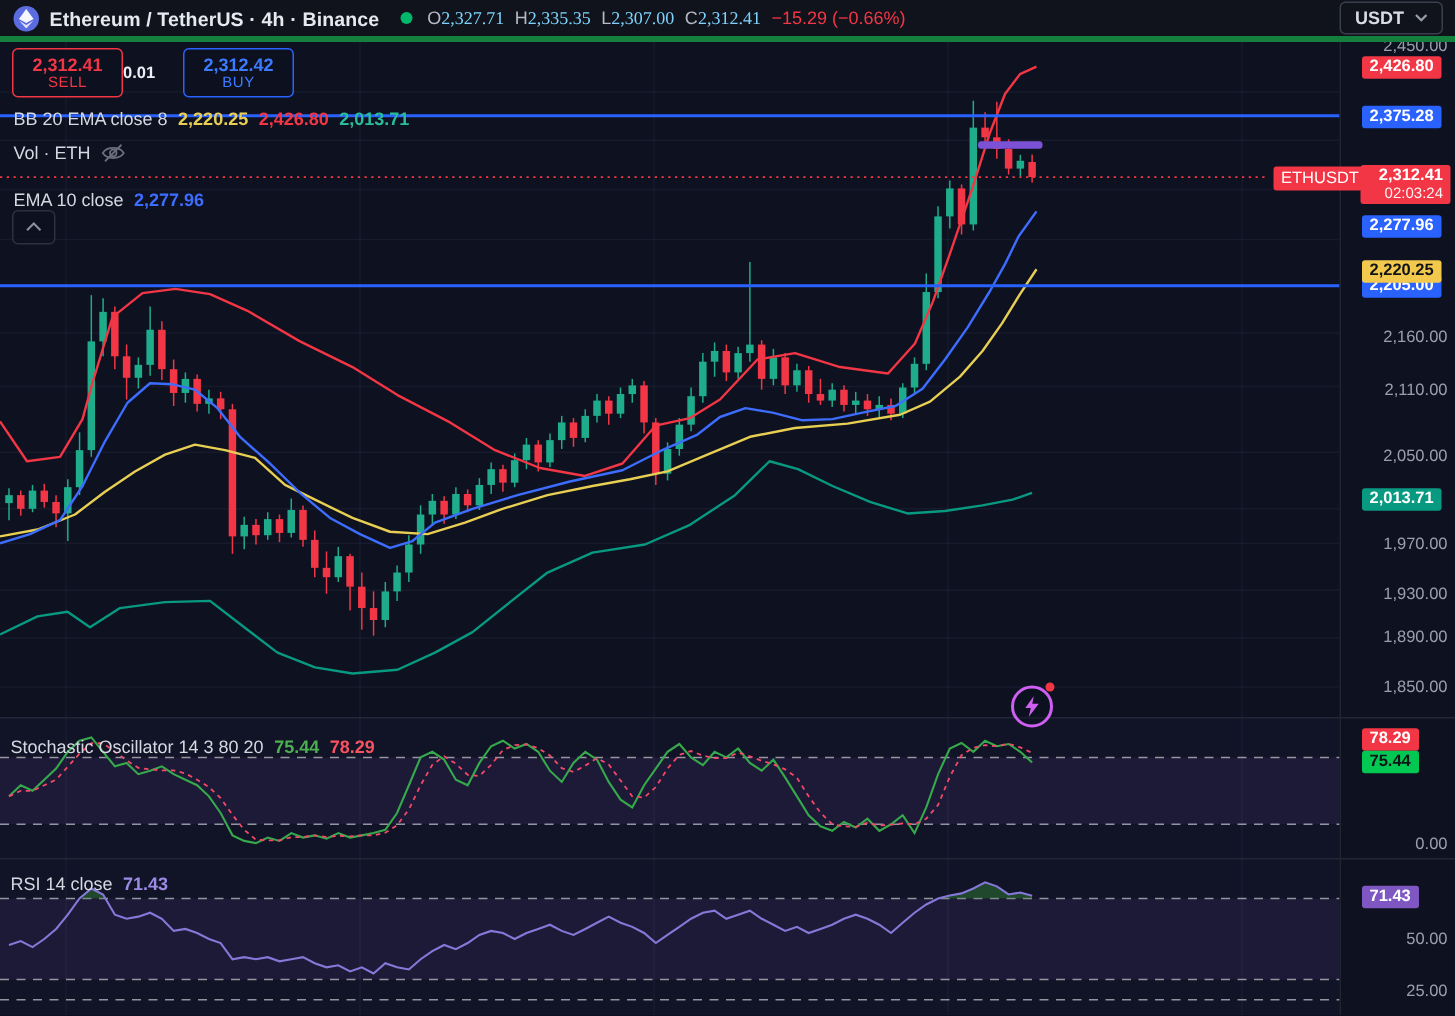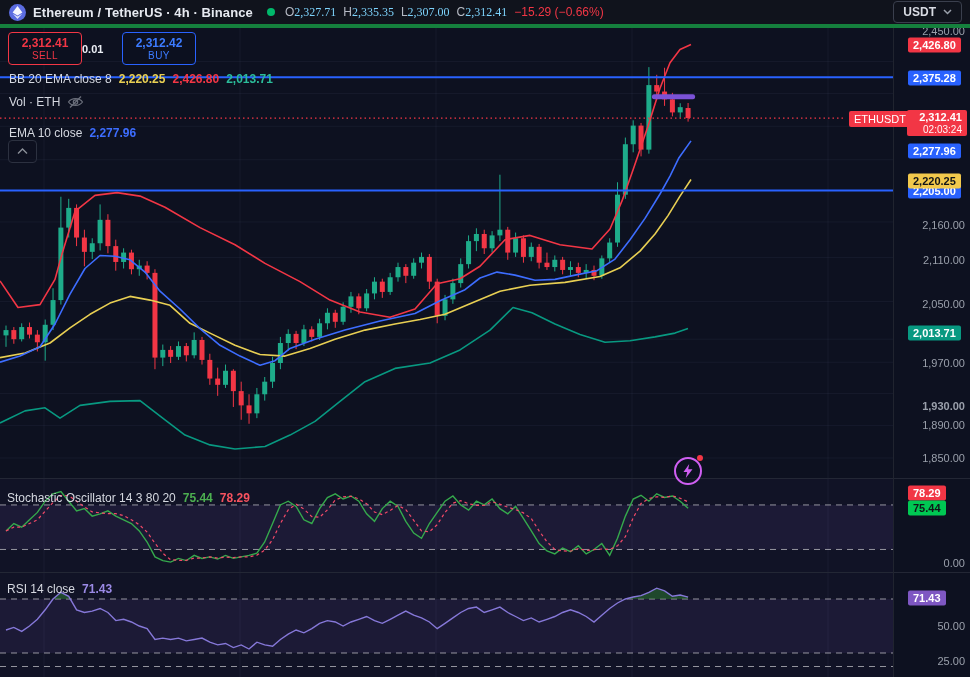--- a/index.html
+++ b/index.html
@@ -349,21 +349,21 @@
     <div class="p">2,312.41</div>
     <div class="c">02:03:24</div>
   </div>
 
   <div id="price-scale">
       <div class="tick" style="top: 3px;">2,450.00</div>
       <div class="tick" style="top: 197px;">2,160.00</div>
       <div class="tick" style="top: 232px;">2,110.00</div>
       <div class="tick" style="top: 276px;">2,050.00</div>
       <div class="tick" style="top: 335px;">1,970.00</div>
-      <div class="tick" style="top: 378px; font-weight: bold;">1,930.00</div>
+      <div class="tick" style="top: 368px;">1,930.00</div>
       <div class="tick" style="top: 397px;">1,890.00</div>
       <div class="tick" style="top: 430px;">1,850.00</div>
       <div class="tick" style="top: 535px;">0.00</div>
       <div class="tick" style="top: 598px;">50.00</div>
       <div class="tick" style="top: 633px;">25.00</div>
       <div class="badge" style="top: 162.5px; background: rgb(41, 98, 255); color: rgb(255, 255, 255);">2,205.00</div>
       <div class="badge" style="top: 153px; background: rgb(242, 201, 76); color: rgb(16, 20, 24);">2,220.25</div>
       <div class="badge" style="top: 17px; background: rgb(242, 54, 69); color: rgb(255, 255, 255);">2,426.80</div>
       <div class="badge" style="top: 49.5px; background: rgb(41, 98, 255); color: rgb(255, 255, 255);">2,375.28</div>
       <div class="badge" style="top: 123px; background: rgb(41, 98, 255); color: rgb(255, 255, 255);">2,277.96</div>

